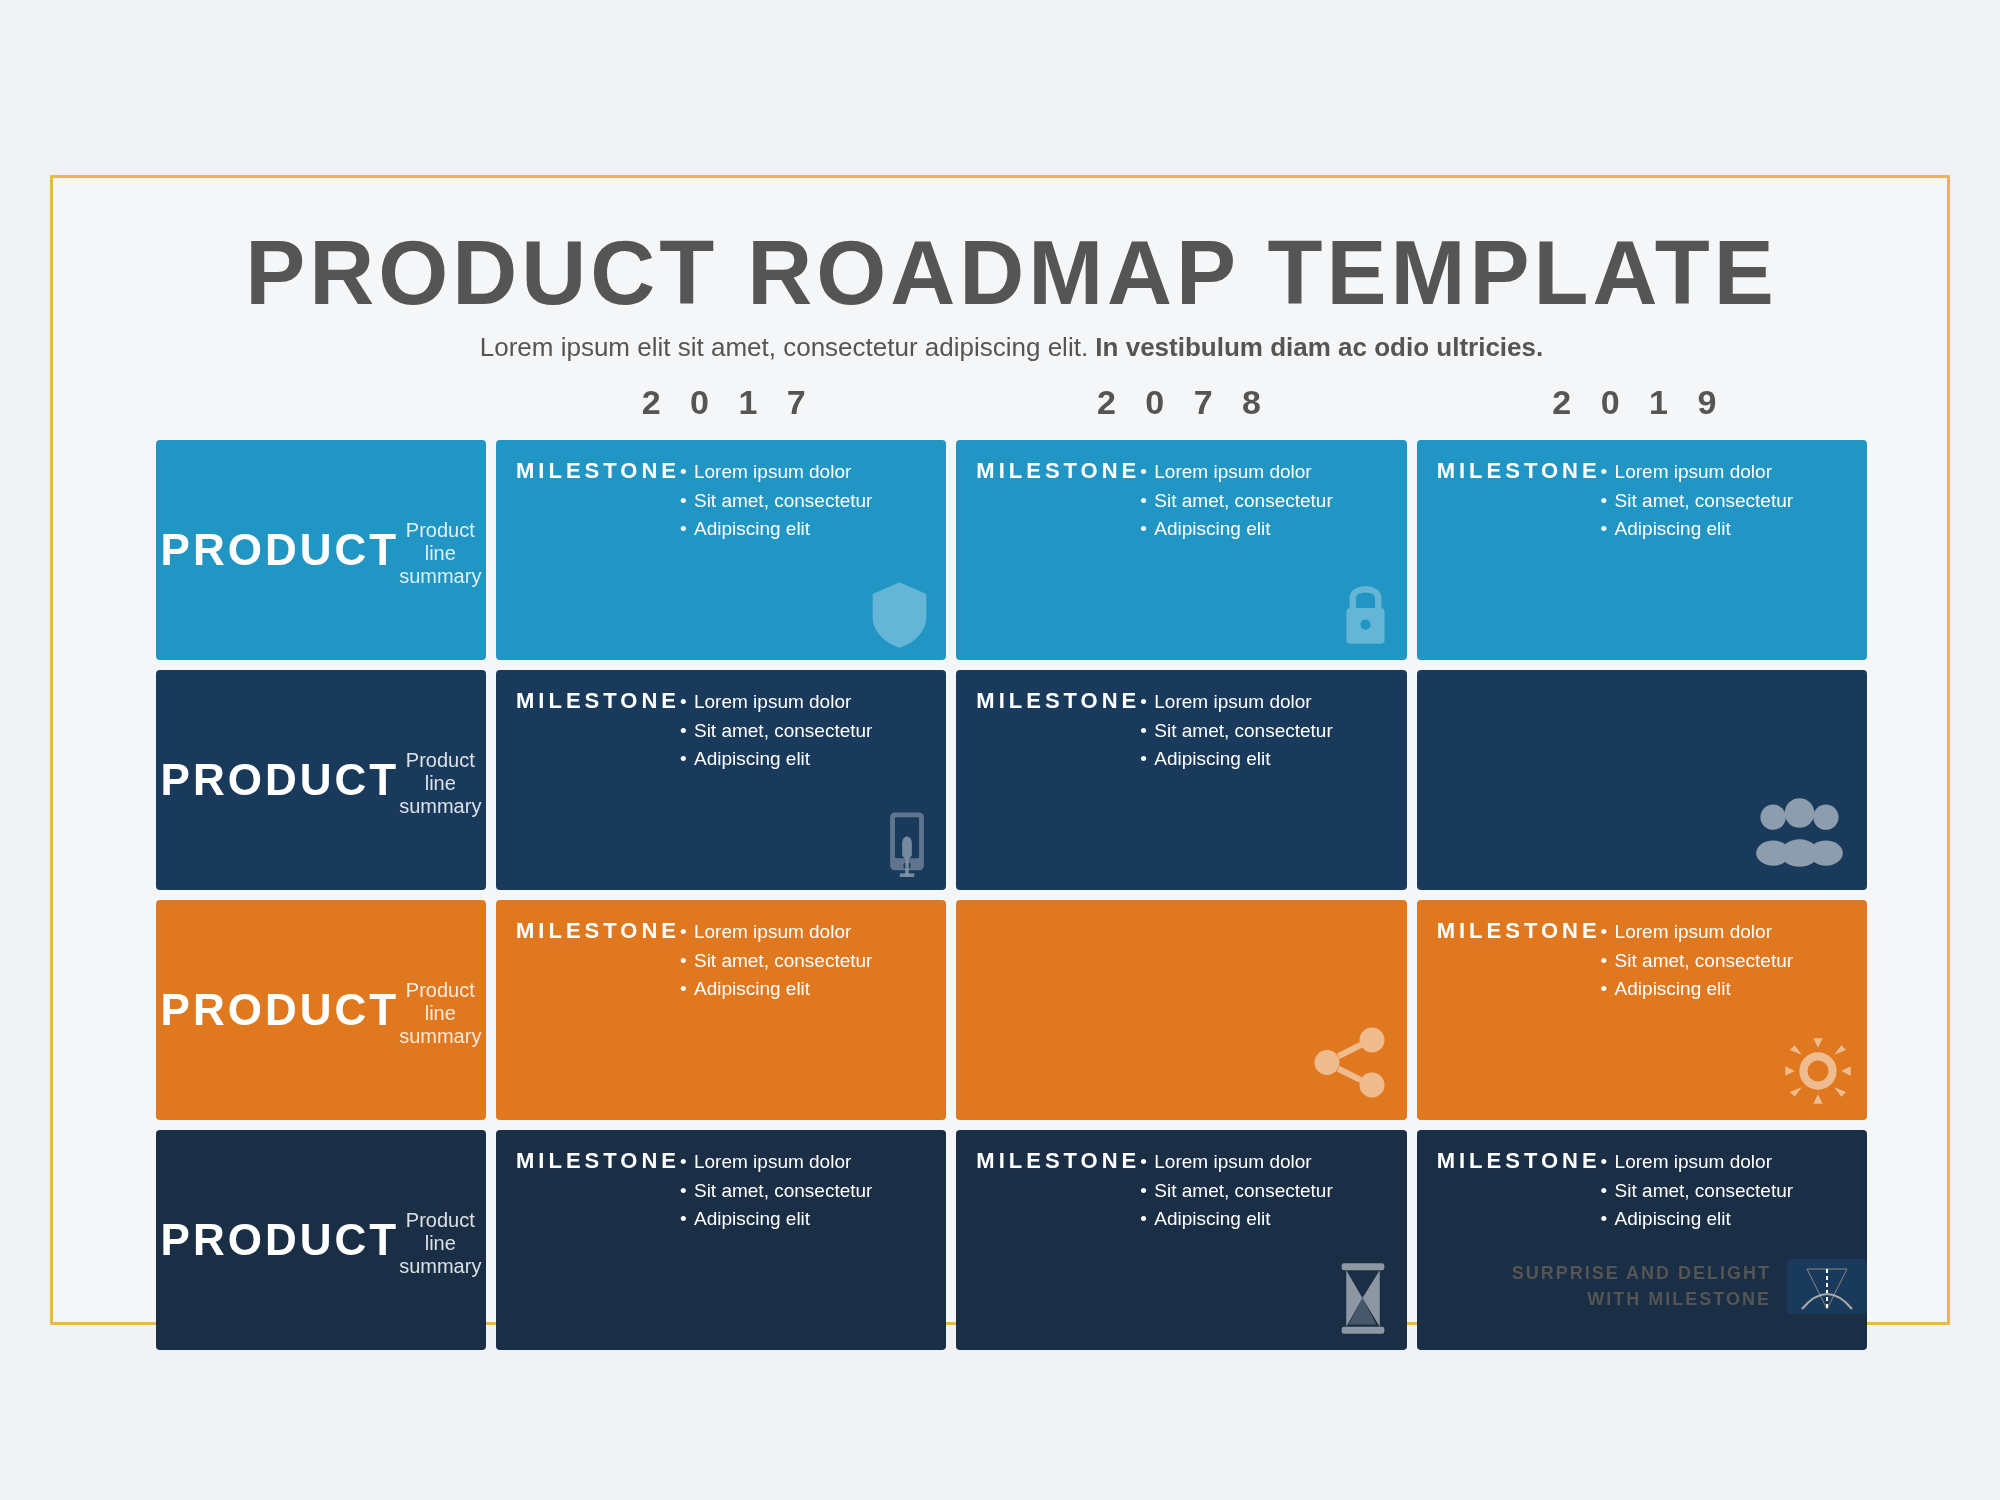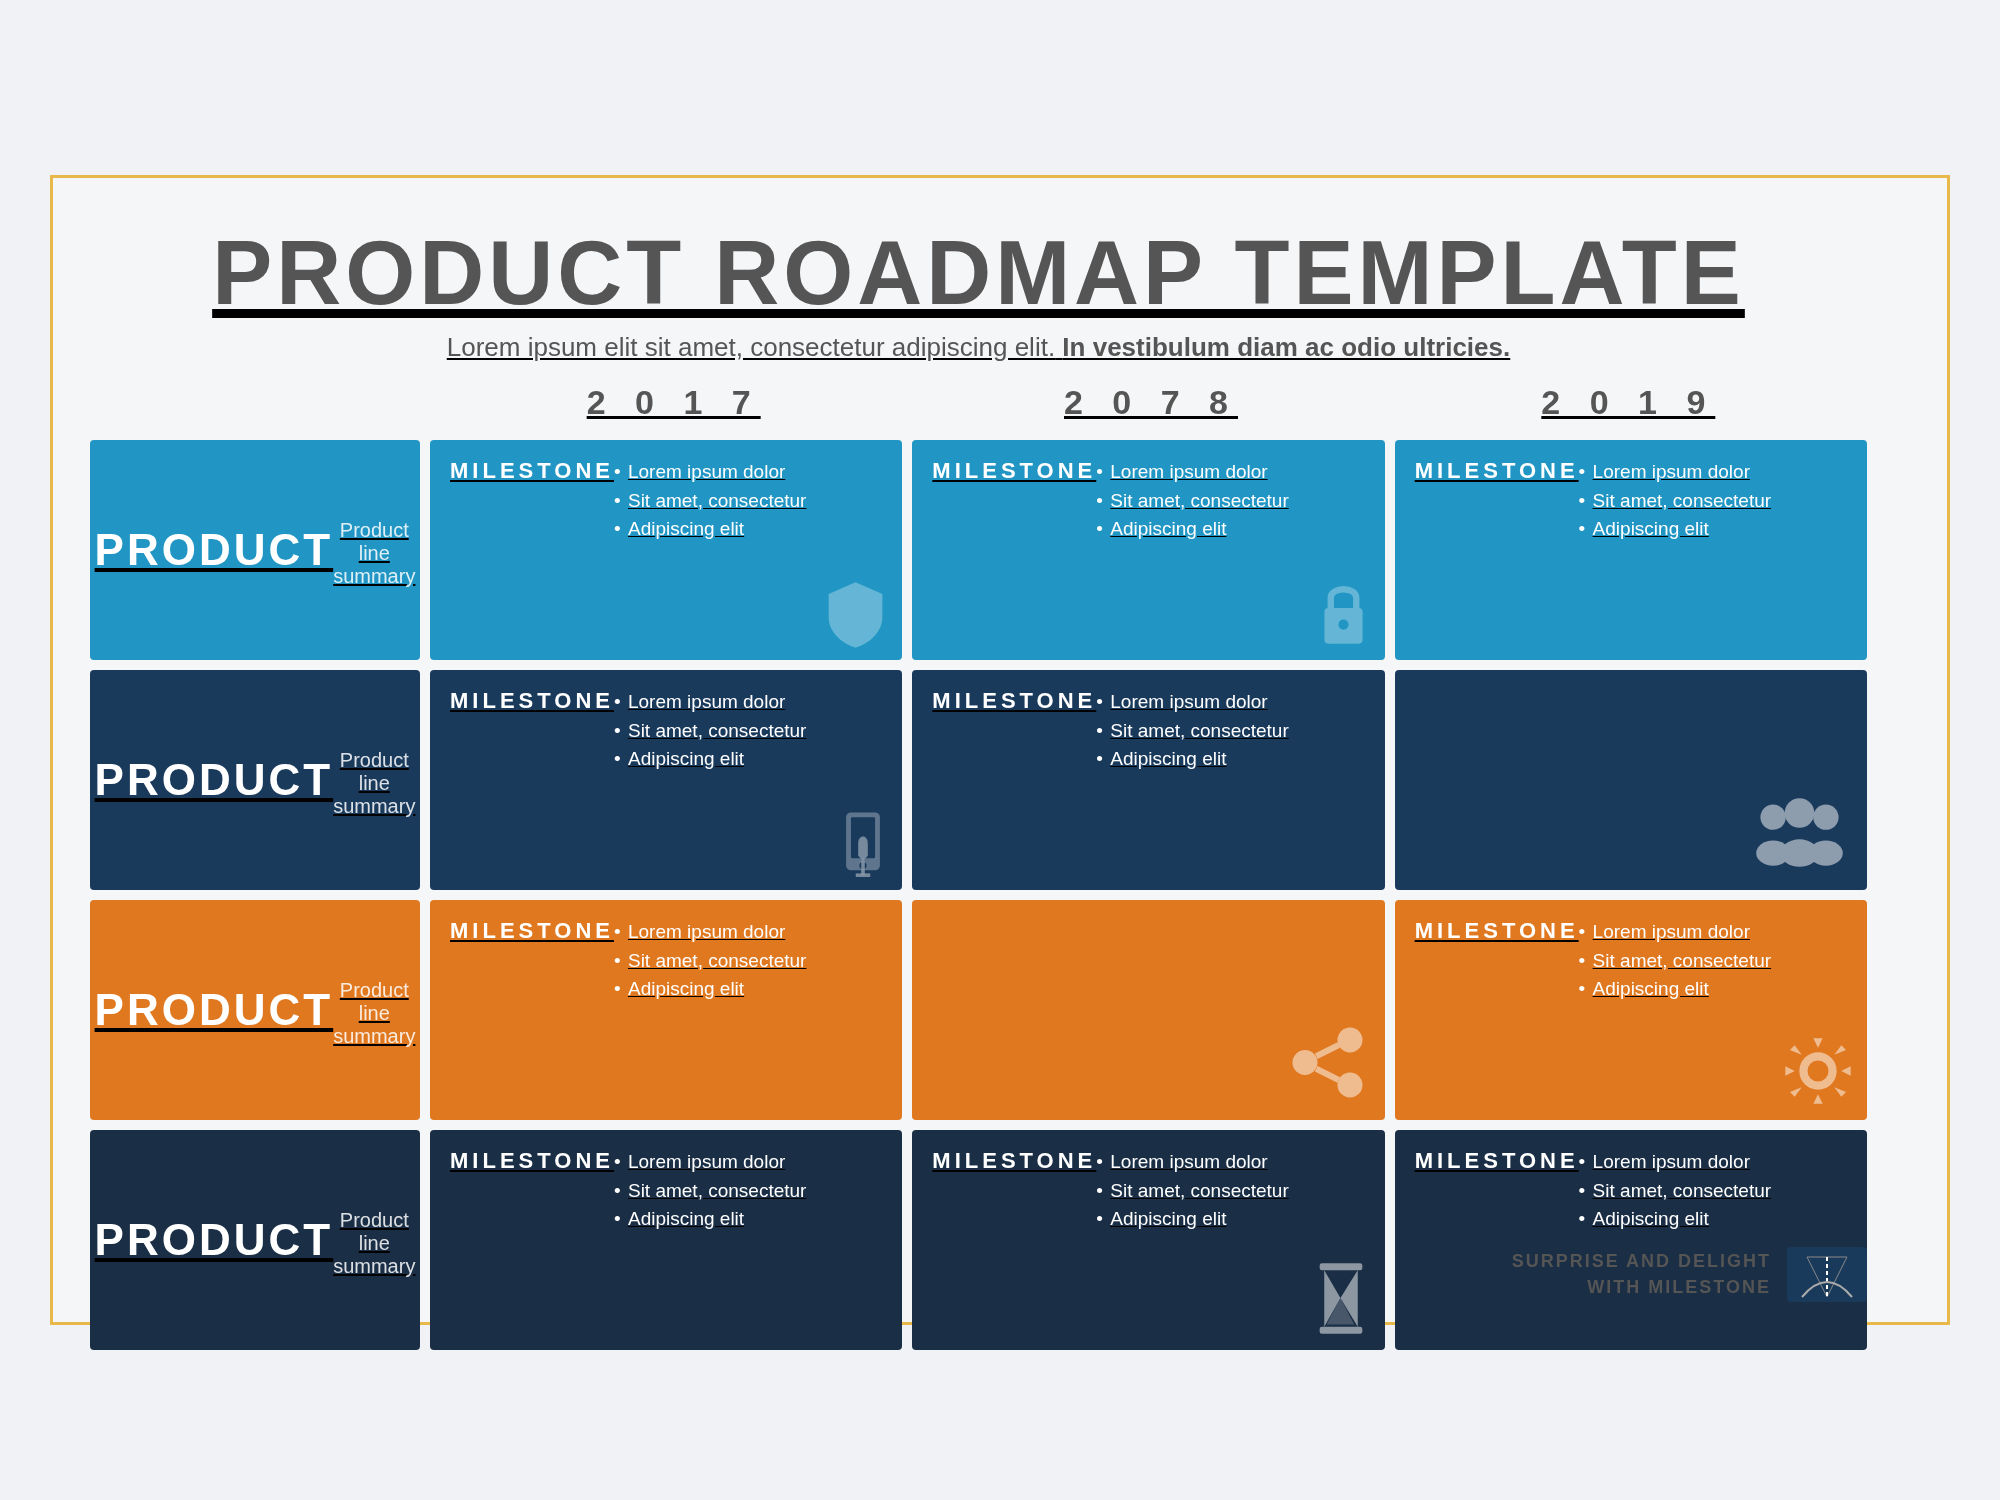--- a/index.html
+++ b/index.html
@@ -10,24 +10,23 @@
       height: 1500px;
       overflow: hidden;
       display: flex;
       align-items: center;
       justify-content: center;
     }
     .slide {
       background: #f5f6f8;
       width: 1900px;
       height: 1150px;
-      padding: 50px 80px 40px 37px;
+      padding: 50px 80px 40px 103px;
       position: relative;
       border: 3px solid #e8b84b;
-      text-decoration: underline;
     }
     .header {
       text-align: center;
       margin-bottom: 20px;
     }
     .main-title {
       font-size: 90px;
       font-weight: 900;
       color: #555;
       letter-spacing: 4px;
@@ -187,21 +186,21 @@
       width: 55px;
       height: 70px;
       position: absolute;
       bottom: 10px;
       right: 14px;
       opacity: 0.5;
     }
 
     .footer {
       position: absolute;
-      bottom: 20px;
+      bottom: 8px;
       right: 80px;
       text-align: right;
       display: flex;
       align-items: center;
       gap: 16px;
     }
     .footer-text {
       font-size: 18px;
       font-weight: 700;
       color: #555;

